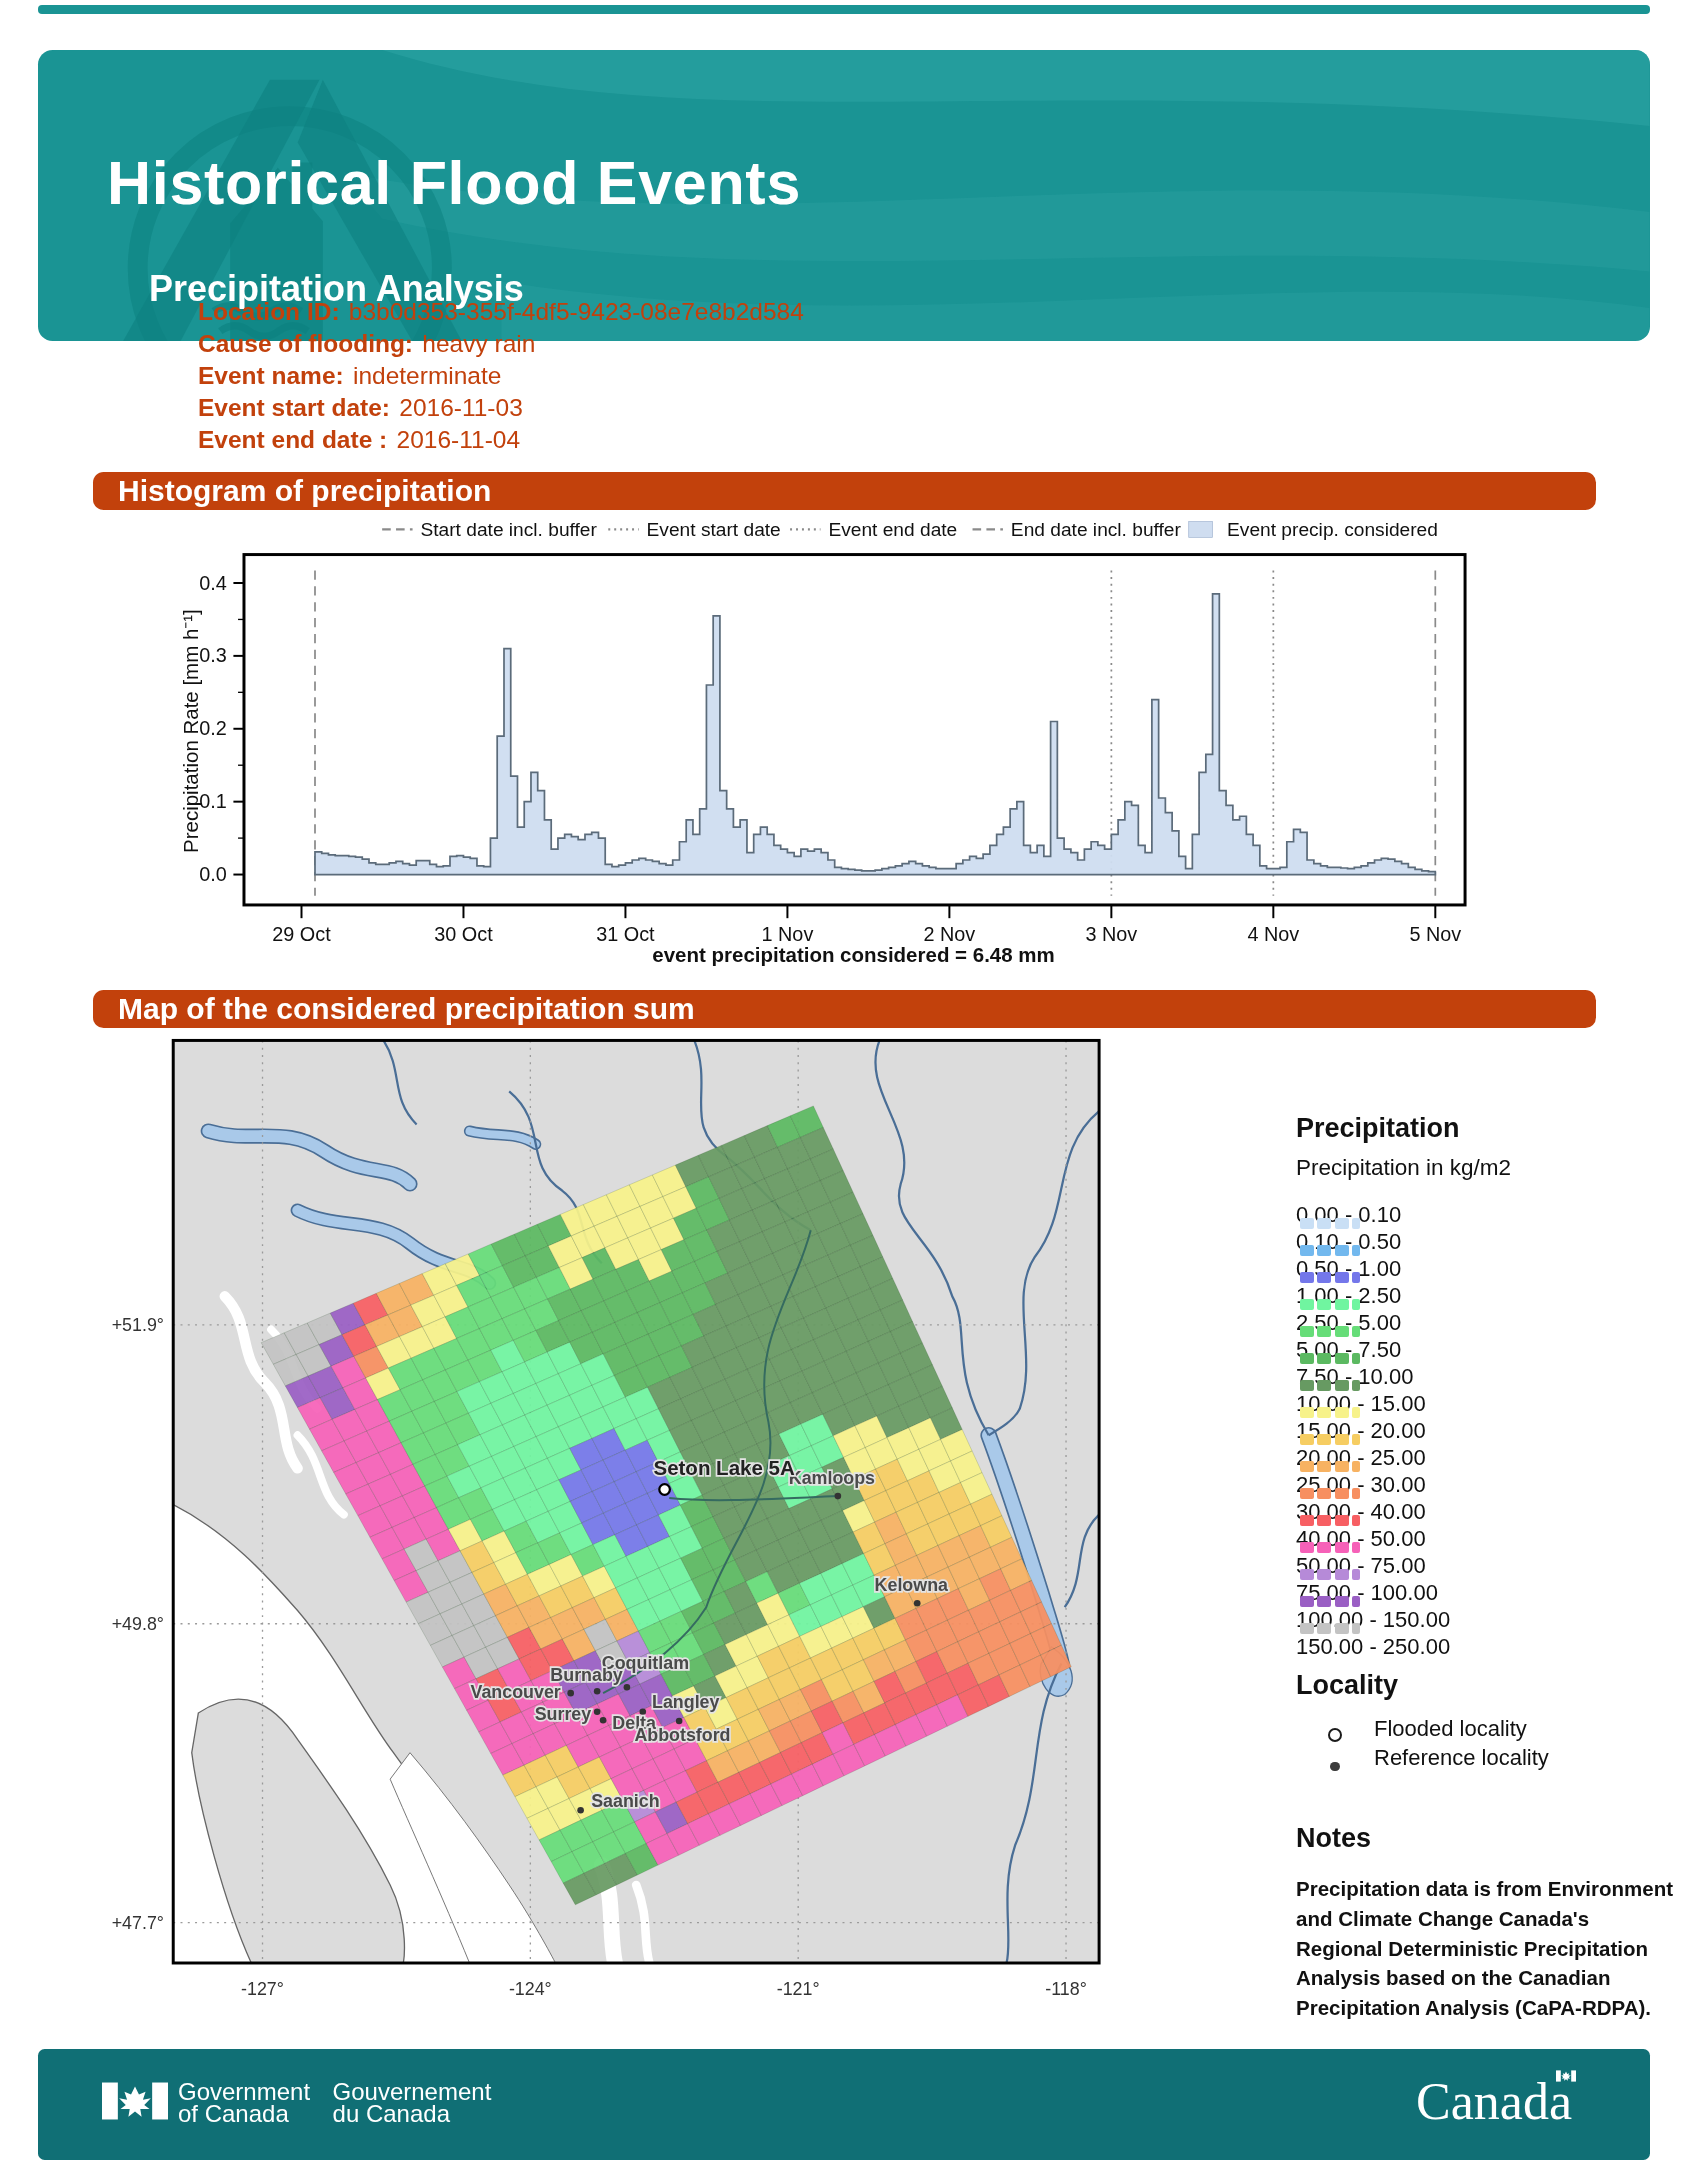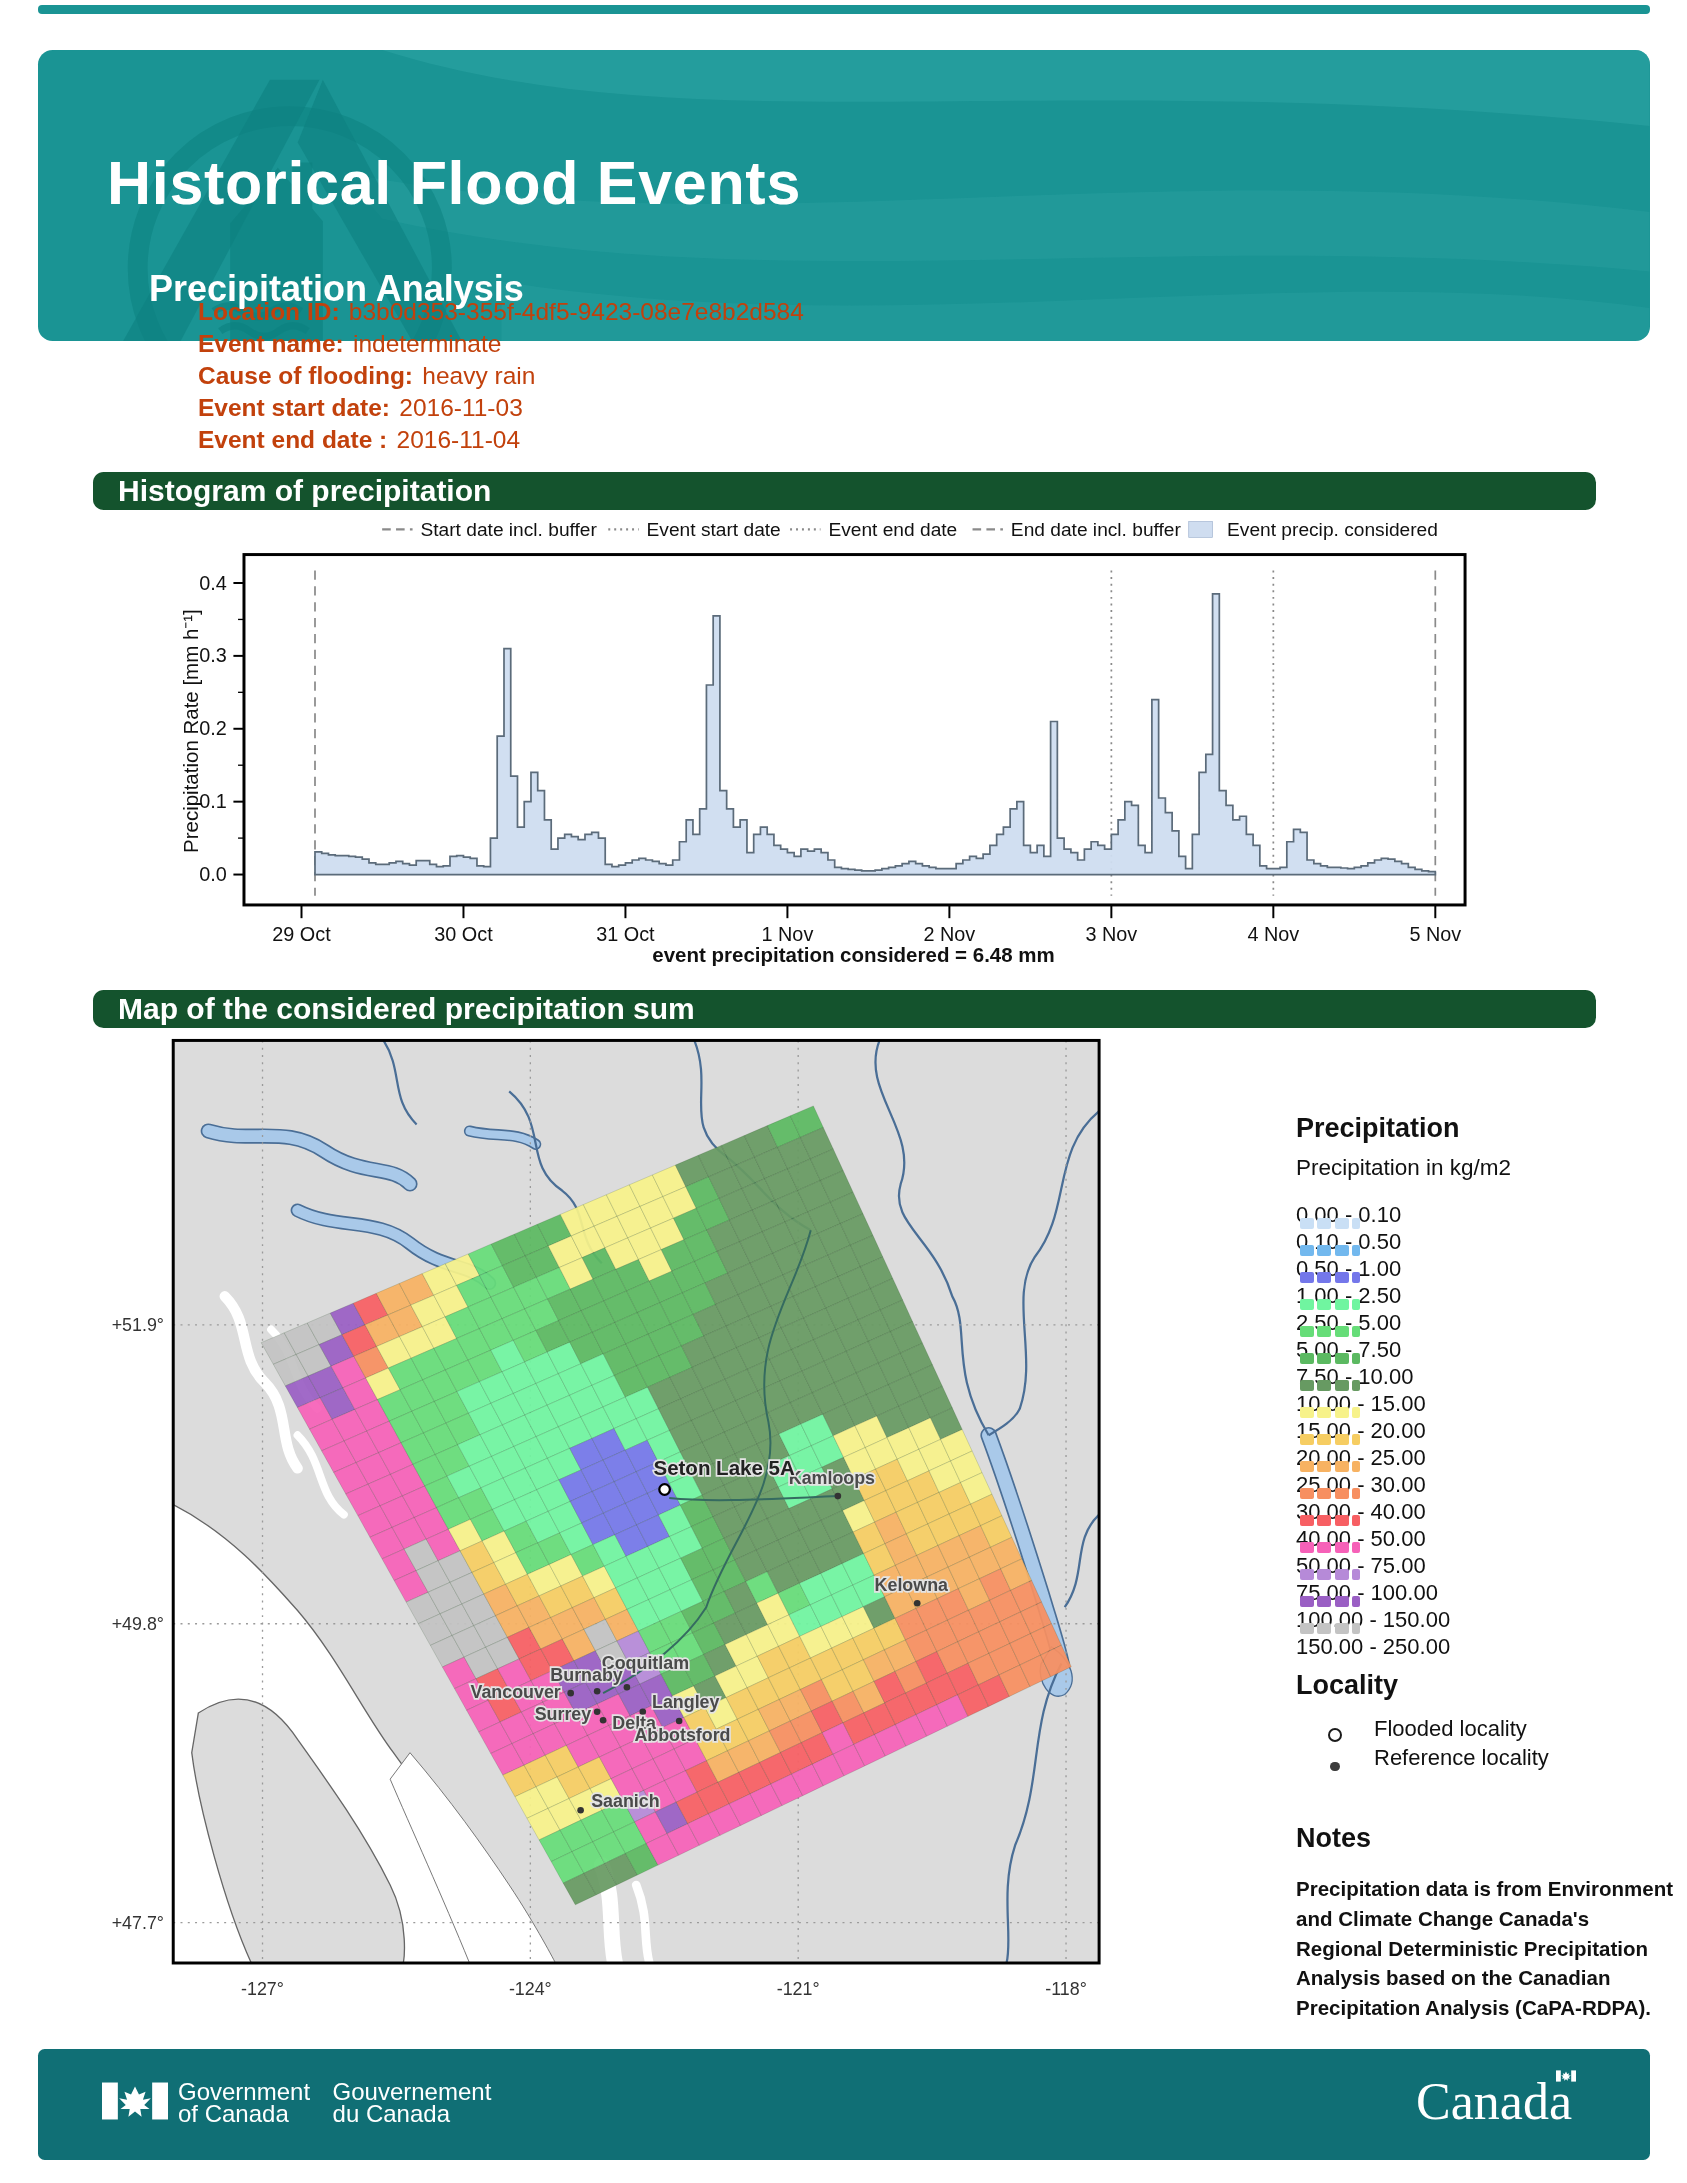--- a/index.html
+++ b/index.html
@@ -5,21 +5,21 @@
   html,body{margin:0;padding:0;background:#fff;}
   .page{position:relative;width:1687px;height:2183px;background:#ffffff;font-family:"Liberation Sans",sans-serif;overflow:hidden;}
   .topstrip{position:absolute;left:38px;top:5.3px;width:1612px;height:8.6px;background:#1a9494;border-radius:4px;}
   .banner{position:absolute;left:38px;top:50px;width:1612px;height:291px;background:#1a9494;border-radius:14.6px;overflow:hidden;}
   .banner svg{position:absolute;left:0;top:0;}
   .banner h1{position:absolute;left:69px;top:98px;margin:0;color:#ffffff;font-size:61px;font-weight:bold;letter-spacing:0.7px;}
   .banner h2{position:absolute;left:111px;top:218px;margin:0;color:#ffffff;font-size:36px;font-weight:bold;}
   .meta{position:absolute;left:198px;top:298px;}
   .meta .row{height:32px;font-size:24.5px;color:#c2410c;white-space:nowrap;}
   .meta .lbl{font-weight:bold;margin-right:9.3px;}
-  .secbar{position:absolute;left:93px;width:1503px;height:38px;background:#14532d;border-radius:10.6px;color:#fff;
+  .secbar{position:absolute;left:93px;width:1503px;height:38px;background:#c2410c;border-radius:10.6px;color:#fff;
           font-size:30px;font-weight:bold;line-height:38px;padding-left:25px;box-sizing:border-box;}
   #bar-hist{top:472px;}
   #bar-map{top:990px;}
   #chart{position:absolute;left:159px;top:503px;}
   #map{position:absolute;left:99px;top:1012px;}
   .maplegend{position:absolute;left:1296px;top:1113px;width:397px;color:#111;}
   .leg-title{font-size:27px;font-weight:bold;margin:0 0 10.6px 0;}
   .leg-sub{font-size:22.5px;margin:0 0 10.6px 0;}
   .leg-row{display:flex;align-items:flex-start;height:27px;flex-direction:column;}
   .leg-swatch{width:78px;display:flex;align-items:center;margin-left:4px;flex:none;}
@@ -58,22 +58,22 @@
       <path d="M290,262 l72,-84 l22,26 v-34 h30 v70 l16,19 v181 h-140 z" fill="#0d8180" opacity="0.65"></path>
       <path d="M265,395 q22,-16 44,0 q22,16 44,0 q22,-16 44,0" stroke="#0d8180" stroke-width="11" fill="none" opacity="0.65"></path>
       <path d="M275,425 q22,-16 44,0 q22,16 44,0 q22,-16 44,0" stroke="#0d8180" stroke-width="11" fill="none" opacity="0.65"></path>
     </svg>
     <h1>Historical Flood Events</h1>
     <h2>Precipitation Analysis</h2>
   </header>
 
   <section class="meta" id="meta">
       <div class="row"><span class="lbl">Location ID:</span><span>b3b0d353-355f-4df5-9423-08e7e8b2d584</span></div>
+      <div class="row"><span class="lbl">Cause of flooding:</span><span>heavy rain</span></div>
       <div class="row"><span class="lbl">Event name:</span><span>indeterminate</span></div>
-      <div class="row"><span class="lbl">Cause of flooding:</span><span>heavy rain</span></div>
       <div class="row"><span class="lbl">Event start date:</span><span>2016-11-03</span></div>
       <div class="row"><span class="lbl">Event end date :</span><span>2016-11-04</span></div>
     </section>
 
   <div class="secbar" id="bar-hist">
     <span>Histogram of precipitation</span>
   </div>
 
   <svg id="chart" width="1475" height="476" viewBox="0 0 2230 720">
       <g>

